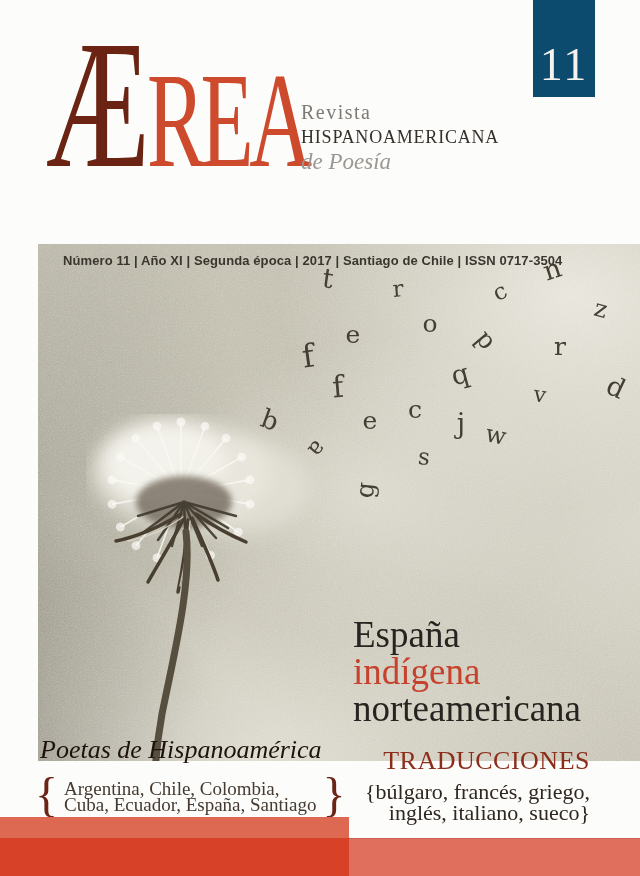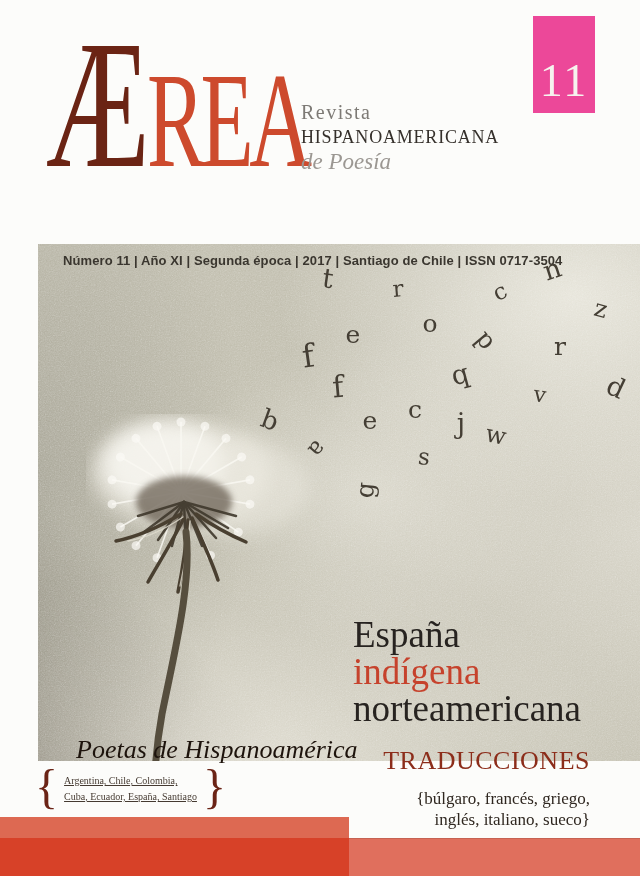--- a/index.html
+++ b/index.html
@@ -15,22 +15,22 @@
     transform:scaleX(0.64); transform-origin:0 0;
   }
   .logo .ae  { font-size:182px; color:#6b2414; letter-spacing:-4px; }
   .logo .rea { font-size:136px; color:#cd4a2d; letter-spacing:-7px; }
   .mast-right { position:absolute; left:301px; top:101px; }
   .mast-revista { font-size:20px; color:#7d7a75; letter-spacing:1.5px; }
   .mast-hisp { font-size:18px; font-weight:normal; color:#35302b; letter-spacing:0.8px; margin-top:3px; }
   .mast-poesia { font-size:23px; font-style:italic; color:#9b9792; margin-top:1px; }
 
   .issue-badge {
-    position:absolute; left:533px; top:16px; width:62px; height:97px;
-    background:#ec4899; display:flex; align-items:flex-end; justify-content:center;
+    position:absolute; left:533px; top:0; width:62px; height:97px;
+    background:#0c4a6e; display:flex; align-items:flex-end; justify-content:center;
   }
   .issue-badge span { font-size:46px; color:#f6f3ee; line-height:1; padding-bottom:9px; letter-spacing:2px; }
 
   
   .photo {
     position:absolute; left:38px; top:216px; width:608px; height:517px; overflow:hidden;
     background:
       radial-gradient(420px 300px at 88% 10%, rgba(235,233,223,0.9), rgba(235,233,223,0) 70%),
       radial-gradient(520px 420px at 100% 55%, rgba(224,221,210,0.7), rgba(224,221,210,0) 70%),
       radial-gradient(300px 520px at 0% 45%, rgba(146,144,131,0.5), rgba(146,144,131,0) 70%),
@@ -55,29 +55,29 @@
 
   .cover-title { position:absolute; left:315px; top:372px; line-height:37px; }
   .cover-title .t1, .cover-title .t3 { font-size:37px; color:#272320; }
   .cover-title .t2 { font-size:37px; color:#c6422c; }
 
   .dandelion { position:absolute; left:48px; top:170px; }
 
   
   .fl-heading {
     position:absolute; left:40px; top:735px;
-    font-size:26px; font-style:italic; color:#1d130c;margin-left:36px;
+    font-size:26px; font-style:italic; color:#1d130c;
   }
   .fl-row { position:absolute; left:35px; top:765px; display:flex; align-items:center; }
   .fl-brace { font-size:48px; color:#6b2416; line-height:44px; }
-  .fl-countries { margin:4px 6px; font-size:10px; line-height:16px; color:#453a31; padding-top:4px;text-decoration:underline; }
+  .fl-countries { margin:12px 6px; font-size:19px; line-height:16px; color:#453a31; padding-top:4px; }
 
   .fr-block { position:absolute; right:50px; top:746px; width:230px; text-align:right; }
   .fr-heading { font-size:26px; color:#8c2d1a; letter-spacing:0.5px; }
-  .fr-langs { font-size:17px; line-height:21px; color:#2f2720; margin-top:12px; }
+  .fr-langs { font-size:22px; line-height:21px; color:#2f2720; margin-top:5px; }
 
   .band-a { position:absolute; left:0; top:817px; width:349px; height:21px; background:#dd6952; }
   .band-b { position:absolute; left:0; top:838px; width:349px; height:38px; background:#d74128; }
   .band-c { position:absolute; left:349px; top:838px; width:291px; height:38px; background:#e06f5d; border-top:1px solid rgba(120,60,50,0.25); }
 </style>
 </head>
 <body>
 
 <div class="page">
 

